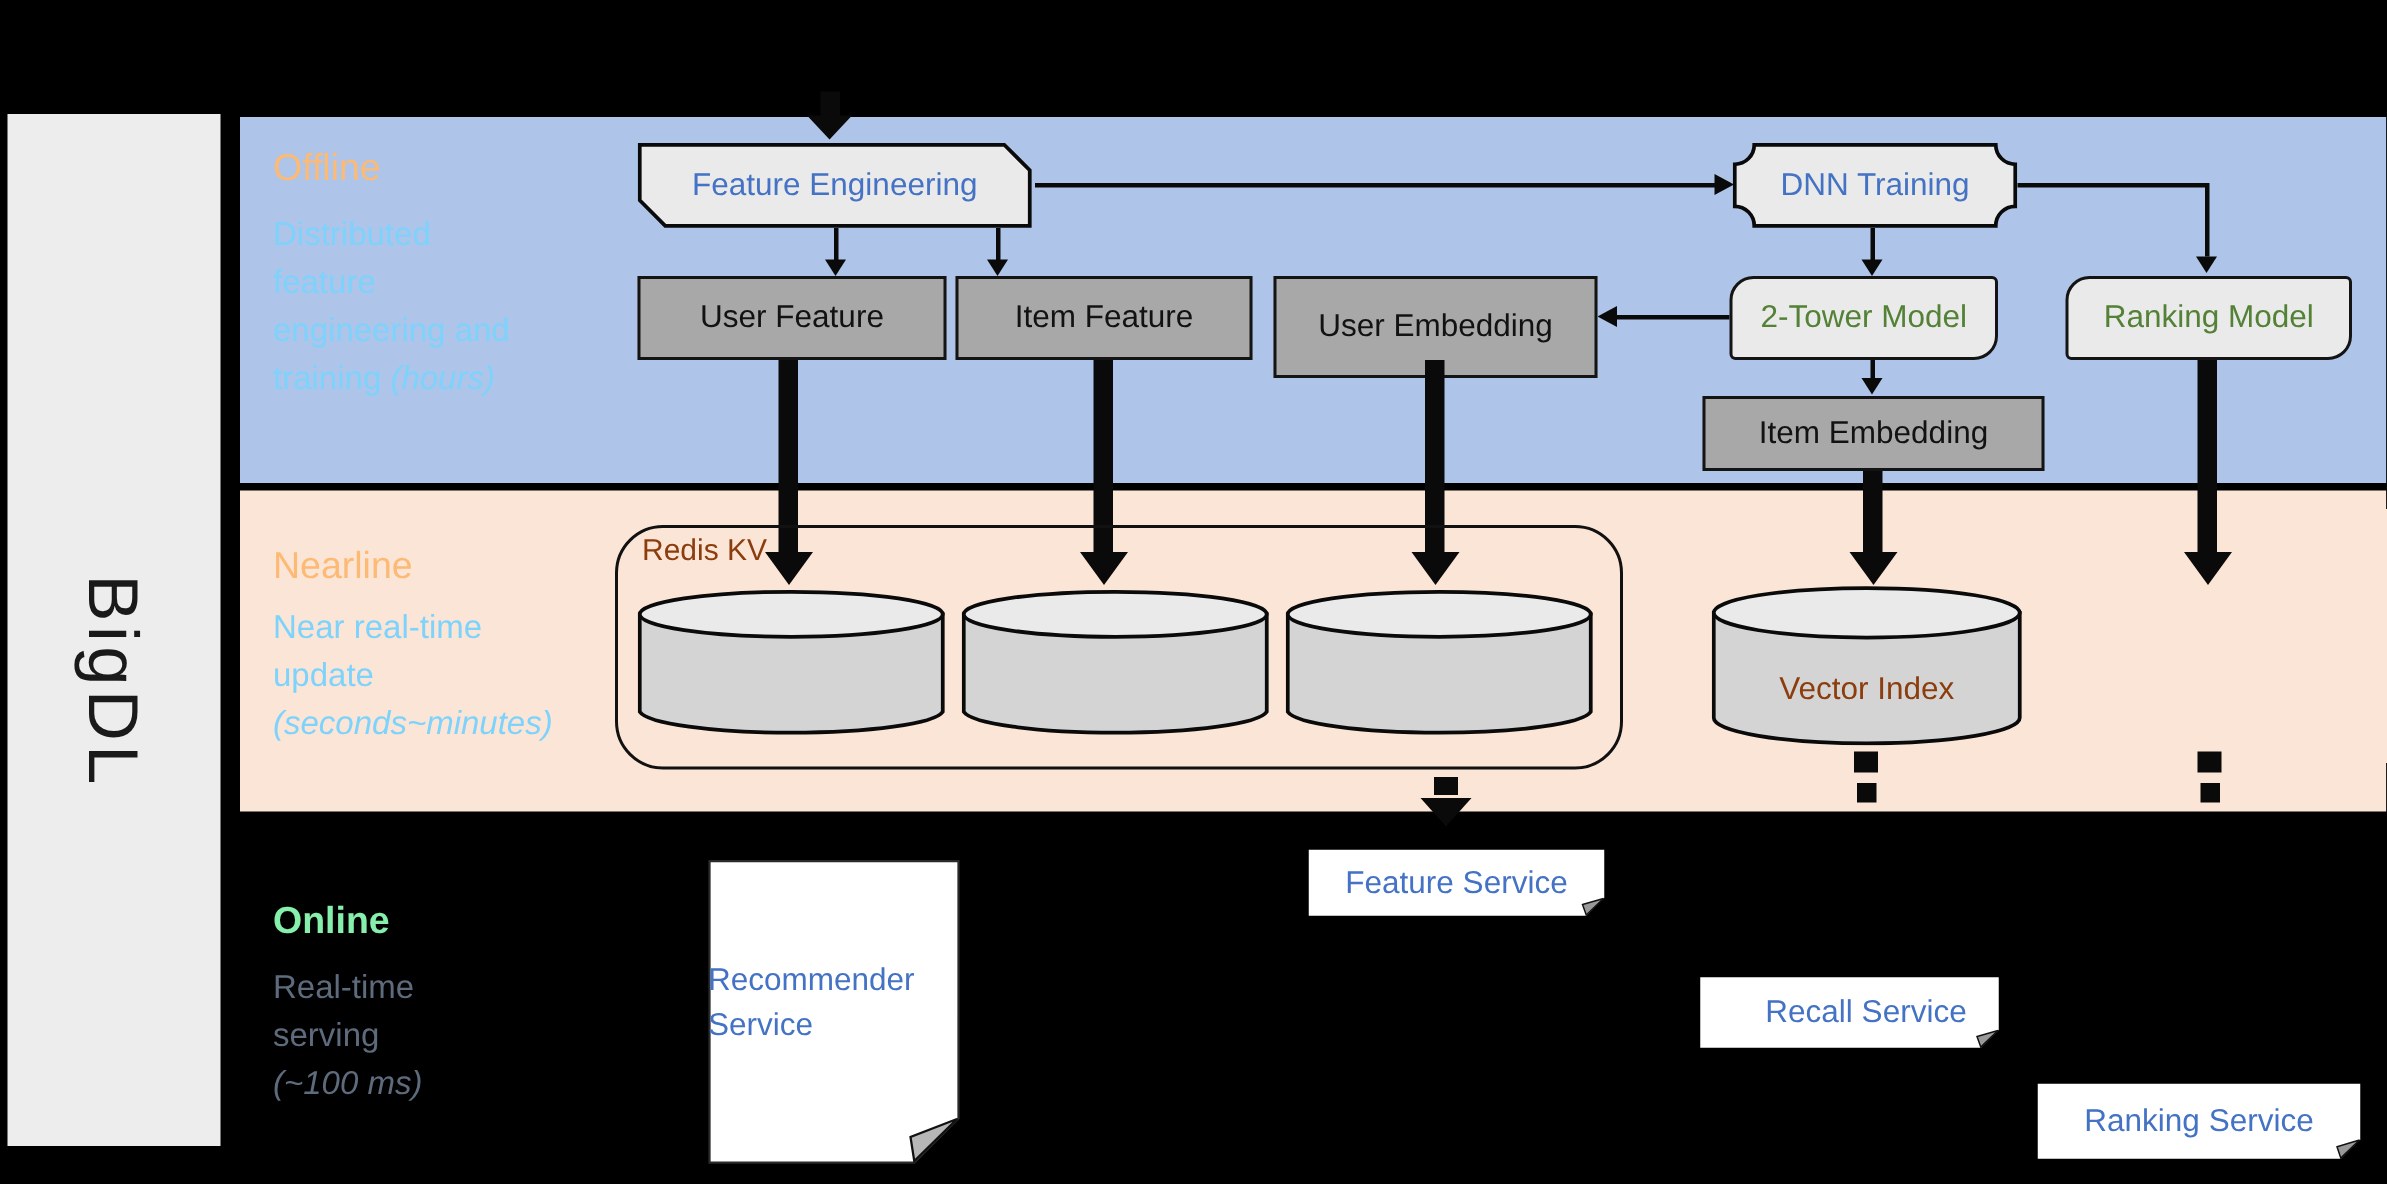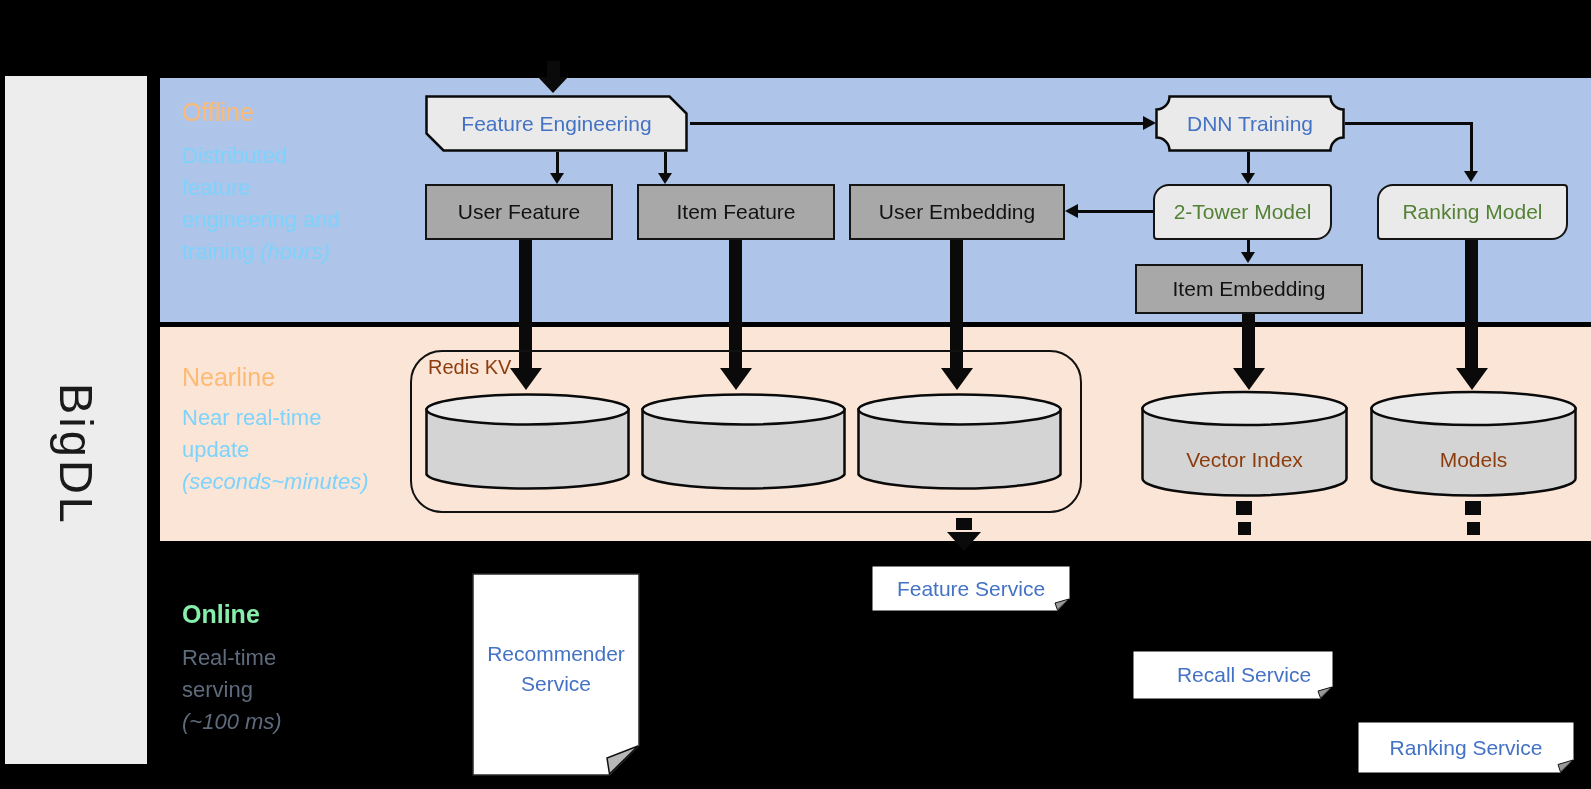--- a/index.html
+++ b/index.html
@@ -30,21 +30,21 @@
            border-right:7.5px solid transparent;border-top:11px solid #0a0a0a;}
   .th-right{position:absolute;width:0;height:0;border-top:7.5px solid transparent;
             border-bottom:7.5px solid transparent;border-left:13px solid #0a0a0a;}
   .th-left{position:absolute;width:0;height:0;border-top:7.5px solid transparent;
            border-bottom:7.5px solid transparent;border-right:13px solid #0a0a0a;}
   .bh-down{position:absolute;width:0;height:0;border-left:16px solid transparent;
            border-right:16px solid transparent;border-top:22px solid #0a0a0a;}
   .redis-box{position:absolute;left:410px;top:350px;width:672px;height:163px;
              border:2.5px solid #111;border-radius:32px;box-sizing:border-box;}
   .doc-label{position:absolute;left:0;width:100%;display:flex;align-items:center;
-             justify-content:center;text-align:center;font-size:21px;color:#4472C4;}
+             justify-content:center;font-size:21px;color:#4472C4;}
 </style>
 </head>
 <body>
 
 <div id="canvas">
 
   <div class="band band-offline"></div>
   <div class="band band-nearline"></div>
 
   <div class="sidebar">
@@ -116,27 +116,27 @@
   </div>
   <div>
     <div class="hline" style="left:1077px;top:210px;width:76px;height:2.5px;"></div>
     <div class="th-left" style="left:1065px;top:204px;"></div>
   </div>
   <div>
     <div class="vline" style="left:1247px;top:240px;width:2.5px;height:13px;"></div>
     <div class="th-down" style="left:1241px;top:252px;"></div>
   </div>
 
-  <div class="node gray-node" style="left:425px;top:184px;width:188px;height:56px;">
+  <div class="node gray-node" style="left:425px;top:184px;width:206px;height:56px;">
     <span>User Feature</span>
   </div>
   <div class="node gray-node" style="left:637px;top:184px;width:198px;height:56px;">
     <span>Item Feature</span>
   </div>
-  <div class="node gray-node" style="left:849px;top:184px;width:216px;height:56px;">
+  <div class="node gray-node" style="left:849px;top:184px;width:216px;height:68px;">
     <span>User Embedding</span>
   </div>
   <div class="node gray-node" style="left:1135px;top:264px;width:228px;height:50px;">
     <span>Item Embedding</span>
   </div>
 
   <div class="node alt-node" style="left:1153px;top:184px;width:179px;height:56px;">
     <span>2-Tower Model</span>
   </div>
   <div class="node alt-node" style="left:1377px;top:184px;width:191px;height:56px;">
@@ -186,27 +186,20 @@
     </svg>
   </div>
 
   <div class="svg-node" style="left:1141px;top:390px;width:207px;height:107px;">
     <svg width="207" height="107" viewBox="0 0 207 107">
       <path d="M1.5,18.5 V88.5 A102,17 0 0 0 205.5,88.5 V18.5 Z" fill="#D4D4D4" stroke="#0a0a0a" stroke-width="2.5"></path>
       <ellipse cx="103.5" cy="18.5" rx="102" ry="16.5" fill="#EAEAEA" stroke="#0a0a0a" stroke-width="2.5"></ellipse>
     </svg>
     <div class="node-label brown-text" style="padding-top:16px;">Vector Index</div>
   </div>
-  <div class="svg-node" style="left:1370px;top:390px;width:207px;height:107px;">
-    <svg width="207" height="107" viewBox="0 0 207 107">
-      <path d="M1.5,18.5 V88.5 A102,17 0 0 0 205.5,88.5 V18.5 Z" fill="#D4D4D4" stroke="#0a0a0a" stroke-width="2.5"></path>
-      <ellipse cx="103.5" cy="18.5" rx="102" ry="16.5" fill="#EAEAEA" stroke="#0a0a0a" stroke-width="2.5"></ellipse>
-    </svg>
-    <div class="node-label brown-text" style="padding-top:16px;">Models</div>
-  </div>
 
   <div>
     <div class="dash" style="left:956px;top:518px;width:16px;height:12px;"></div>
     <div class="bh-down" style="left:947px;top:532px;border-left-width:17px;border-right-width:17px;border-top-width:19px;"></div>
   </div>
   <div>
     <div class="dash" style="left:1236px;top:501px;width:16px;height:14px;"></div>
     <div class="dash" style="left:1238px;top:522px;width:13px;height:13px;"></div>
   </div>
   <div>

